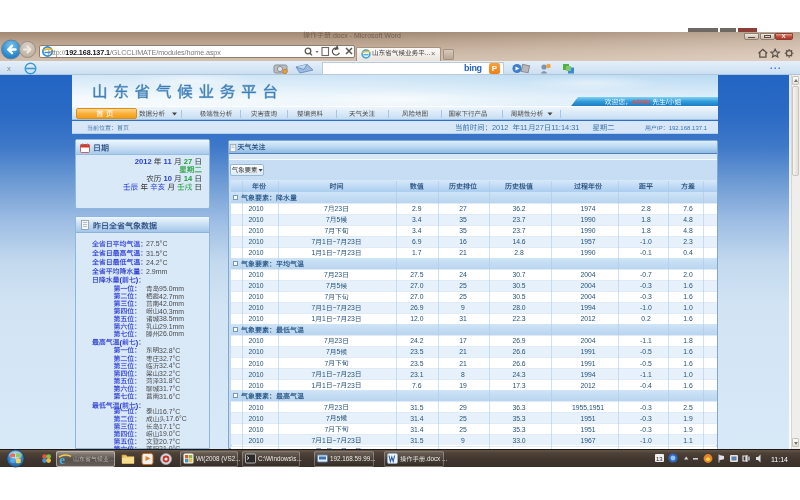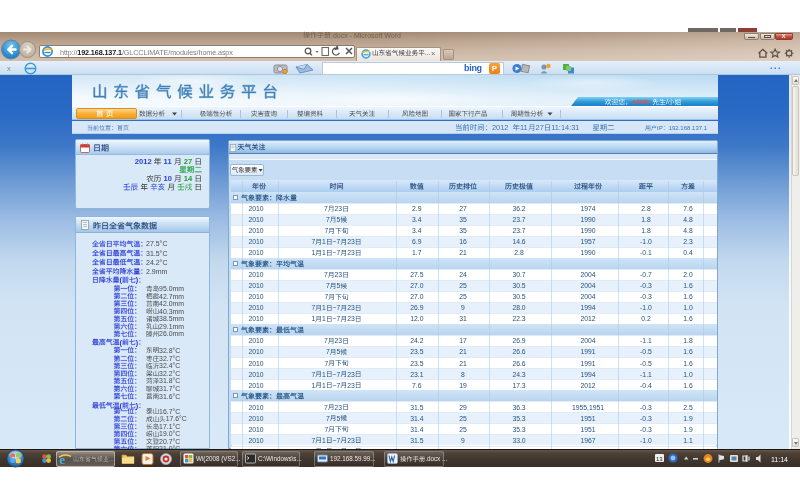--- a/index.html
+++ b/index.html
@@ -33,21 +33,21 @@
         <stop offset="1" stop-color="#b5a795"></stop>
       </radialGradient>
 </defs>
   </svg>
 <div class="abs" style="left:38.5px;top:44.5px;width:316px;height:13.5px;background:#fff;border:1px solid #8d7d6f;border-radius:2px"></div>
 <svg class="abs" style="left:42px;top:46px" width="11" height="11" viewBox="0 0 11 11">
 <circle cx="5.5" cy="5.5" r="4.6" fill="none" stroke="#2f8ed2" stroke-width="1.7"></circle>
 <path d="M1.5 4.2 Q5.5 2.2 10.4 3.4" stroke="#e8b020" stroke-width="1.6" fill="none"></path>
 <path d="M2.5 6.5 L8.5 6.5" stroke="#2f8ed2" stroke-width="1.4"></path>
   </svg>
-<div class="abs" style="left:60px;top:47.8px;font-size:7.2px;color:#7d7d7d;letter-spacing:-0.1px">http://<b style="color:#151515">192.168.137.1</b>/GLCCLIMATE/modules/home.aspx</div>
+<div class="abs" style="left:48px;top:47.8px;font-size:7.2px;color:#7d7d7d;letter-spacing:-0.1px">http://<b style="color:#151515">192.168.137.1</b>/GLCCLIMATE/modules/home.aspx</div>
 <svg class="abs" style="left:303px;top:45px" width="52" height="13" viewBox="0 0 52 13">
 <circle cx="5" cy="6" r="2.8" fill="none" stroke="#58564f" stroke-width="1.3"></circle>
     <line x1="7" y1="8.2" x2="9" y2="10.4" stroke="#58564f" stroke-width="1.4"></line>
 <path d="M12.5 6 l3 0 l-1.5 2 z" fill="#6b685f"></path>
 <rect x="19" y="2.5" width="6.5" height="8" fill="none" stroke="#6b685f" stroke-width="1.1"></rect>
 <path d="M34.6 3.2 a3.6 3.6 0 1 0 1.8 4.6 M34.2 1.2 l0.8 2.6 -2.6 0.5 z" fill="none" stroke="#58564f" stroke-width="1.2"></path>
 <path d="M43 3 l6 6 m0 -6 l-6 6" stroke="#58564f" stroke-width="1.5"></path>
 </svg>
 <div class="abs" style="left:356px;top:46.5px;width:84.5px;height:14.5px;background:linear-gradient(#fbf9f7,#ebe4dd);border:1px solid #a4937f;border-bottom:none;border-radius:2px 2px 0 0"></div>
 <svg class="abs" style="left:360.5px;top:48.5px" width="10" height="10" viewBox="0 0 11 11">

